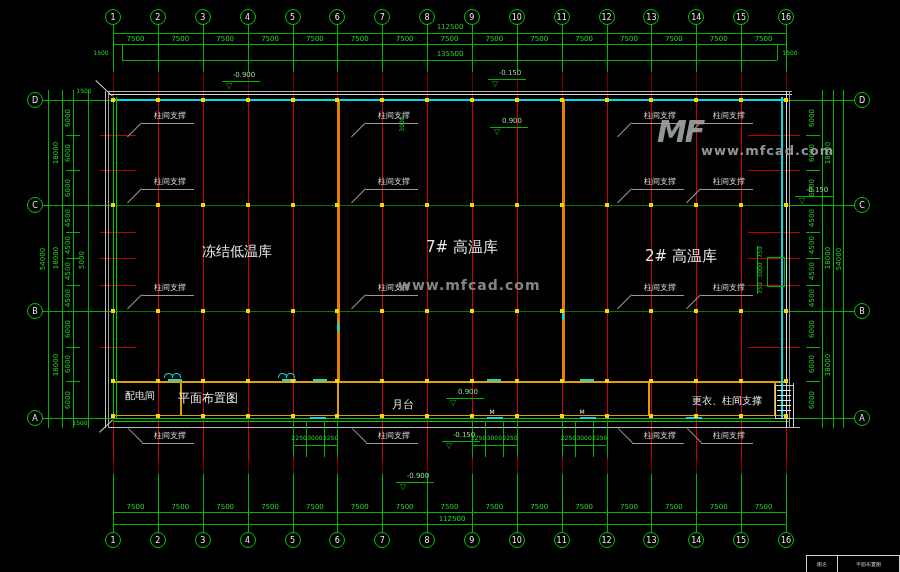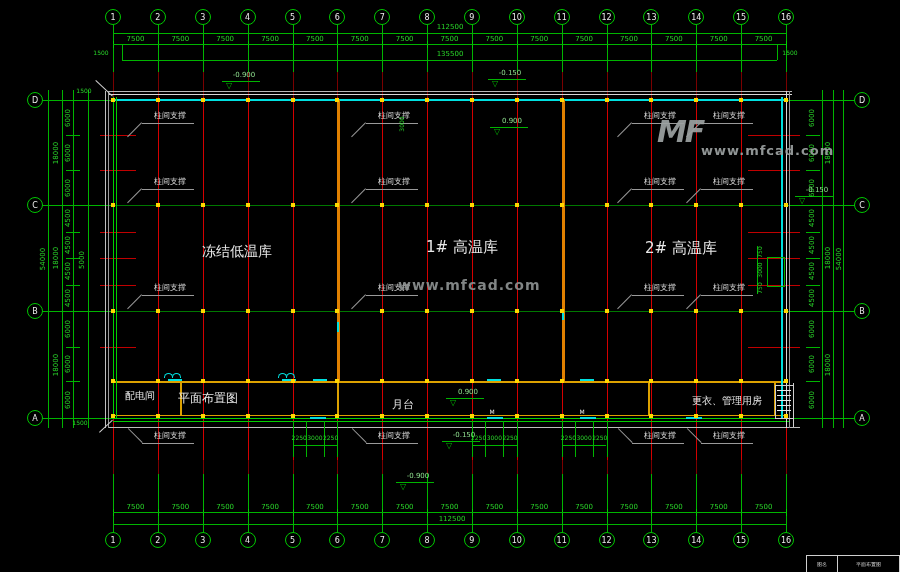--- a/index.html
+++ b/index.html
@@ -438,26 +438,26 @@
     <div class="abs" style="left: 777px; top: 400px; width: 14px; height: 1px; background: rgb(232, 232, 232);"></div>
     <div class="abs" style="left: 777px; top: 405px; width: 14px; height: 1px; background: rgb(232, 232, 232);"></div>
     <div class="abs" style="left: 777px; top: 410px; width: 14px; height: 1px; background: rgb(232, 232, 232);"></div>
     <div class="abs" style="left: 793px; top: 383px; width: 1px; height: 44px; background: rgb(207, 207, 207);"></div>
     <div class="abs" style="left: 767px; top: 257px; width: 16px; height: 28px; border: 1px solid rgb(0, 176, 0);"></div>
     <div class="abs" style="left: 757px; top: 246px; width: 1px; height: 48px; background: rgb(0, 180, 0);"></div>
     <div class="abs txt" style="left: 760px; top: 252px; font-size: 6px; color: rgb(41, 212, 41); z-index: 40; transform: translate(-50%, -50%) rotate(-90deg);">750</div>
     <div class="abs txt" style="left: 760px; top: 270px; font-size: 6px; color: rgb(41, 212, 41); z-index: 40; transform: translate(-50%, -50%) rotate(-90deg);">3000</div>
     <div class="abs txt" style="left: 760px; top: 288px; font-size: 6px; color: rgb(41, 212, 41); z-index: 40; transform: translate(-50%, -50%) rotate(-90deg);">750</div>
     <div class="abs txt" style="left: 237px; top: 251px; font-size: 14px; color: rgb(232, 232, 232); z-index: 40; transform: translate(-50%, -50%);">冻结低温库</div>
-    <div class="abs txt" style="left: 462px; top: 247px; font-size: 15px; color: rgb(232, 232, 232); z-index: 40; transform: translate(-50%, -50%);">1# 高温库</div>
-    <div class="abs txt" style="left: 681px; top: 248px; font-size: 15px; color: rgb(232, 232, 232); z-index: 40; transform: translate(-50%, -50%);">2# 高温库</div>
+    <div class="abs txt" style="left: 462px; top: 247px; font-size: 15px; color: rgb(232, 232, 232); z-index: 40; transform: translate(-50%, -50%);">7# 高温库</div>
+    <div class="abs txt" style="left: 681px; top: 256px; font-size: 15px; color: rgb(232, 232, 232); z-index: 40; transform: translate(-50%, -50%);">2# 高温库</div>
     <div class="abs txt" style="left: 140px; top: 396px; font-size: 10px; color: rgb(232, 232, 232); z-index: 40; transform: translate(-50%, -50%);">配电间</div>
     <div class="abs txt" style="left: 208px; top: 398px; font-size: 12px; color: rgb(232, 232, 232); z-index: 40; transform: translate(-50%, -50%);">平面布置图</div>
     <div class="abs txt" style="left: 403px; top: 404px; font-size: 11px; color: rgb(232, 232, 232); z-index: 40; transform: translate(-50%, -50%);">月台</div>
-    <div class="abs txt" style="left: 727px; top: 401px; font-size: 10px; color: rgb(232, 232, 232); z-index: 40; transform: translate(-50%, -50%);">更衣、管理用房</div>
+    <div class="abs txt" style="left: 727px; top: 401px; font-size: 10px; color: rgb(232, 232, 232); z-index: 40; transform: translate(-50%, -50%);">更衣、柱间支撑</div>
     <div class="abs txt" style="left: 170px; top: 116px; font-size: 8px; color: rgb(221, 221, 221); z-index: 40; transform: translate(-50%, -50%);">柱间支撑</div>
     <div class="abs" style="left: 142px; top: 123px; width: 52px; height: 1px; background: rgb(154, 154, 154);"></div>
     <div class="abs" style="left: 142px; top: 123px; width: 20px; height: 1px; background: rgb(154, 154, 154); transform: rotate(135deg); transform-origin: 0px 0px;"></div>
     <div class="abs txt" style="left: 394px; top: 116px; font-size: 8px; color: rgb(221, 221, 221); z-index: 40; transform: translate(-50%, -50%);">柱间支撑</div>
     <div class="abs" style="left: 366px; top: 123px; width: 52px; height: 1px; background: rgb(154, 154, 154);"></div>
     <div class="abs" style="left: 366px; top: 123px; width: 20px; height: 1px; background: rgb(154, 154, 154); transform: rotate(135deg); transform-origin: 0px 0px;"></div>
     <div class="abs txt" style="left: 660px; top: 116px; font-size: 8px; color: rgb(221, 221, 221); z-index: 40; transform: translate(-50%, -50%);">柱间支撑</div>
     <div class="abs" style="left: 632px; top: 123px; width: 52px; height: 1px; background: rgb(154, 154, 154);"></div>
     <div class="abs" style="left: 632px; top: 123px; width: 20px; height: 1px; background: rgb(154, 154, 154); transform: rotate(135deg); transform-origin: 0px 0px;"></div>
     <div class="abs txt" style="left: 729px; top: 116px; font-size: 8px; color: rgb(221, 221, 221); z-index: 40; transform: translate(-50%, -50%);">柱间支撑</div>

